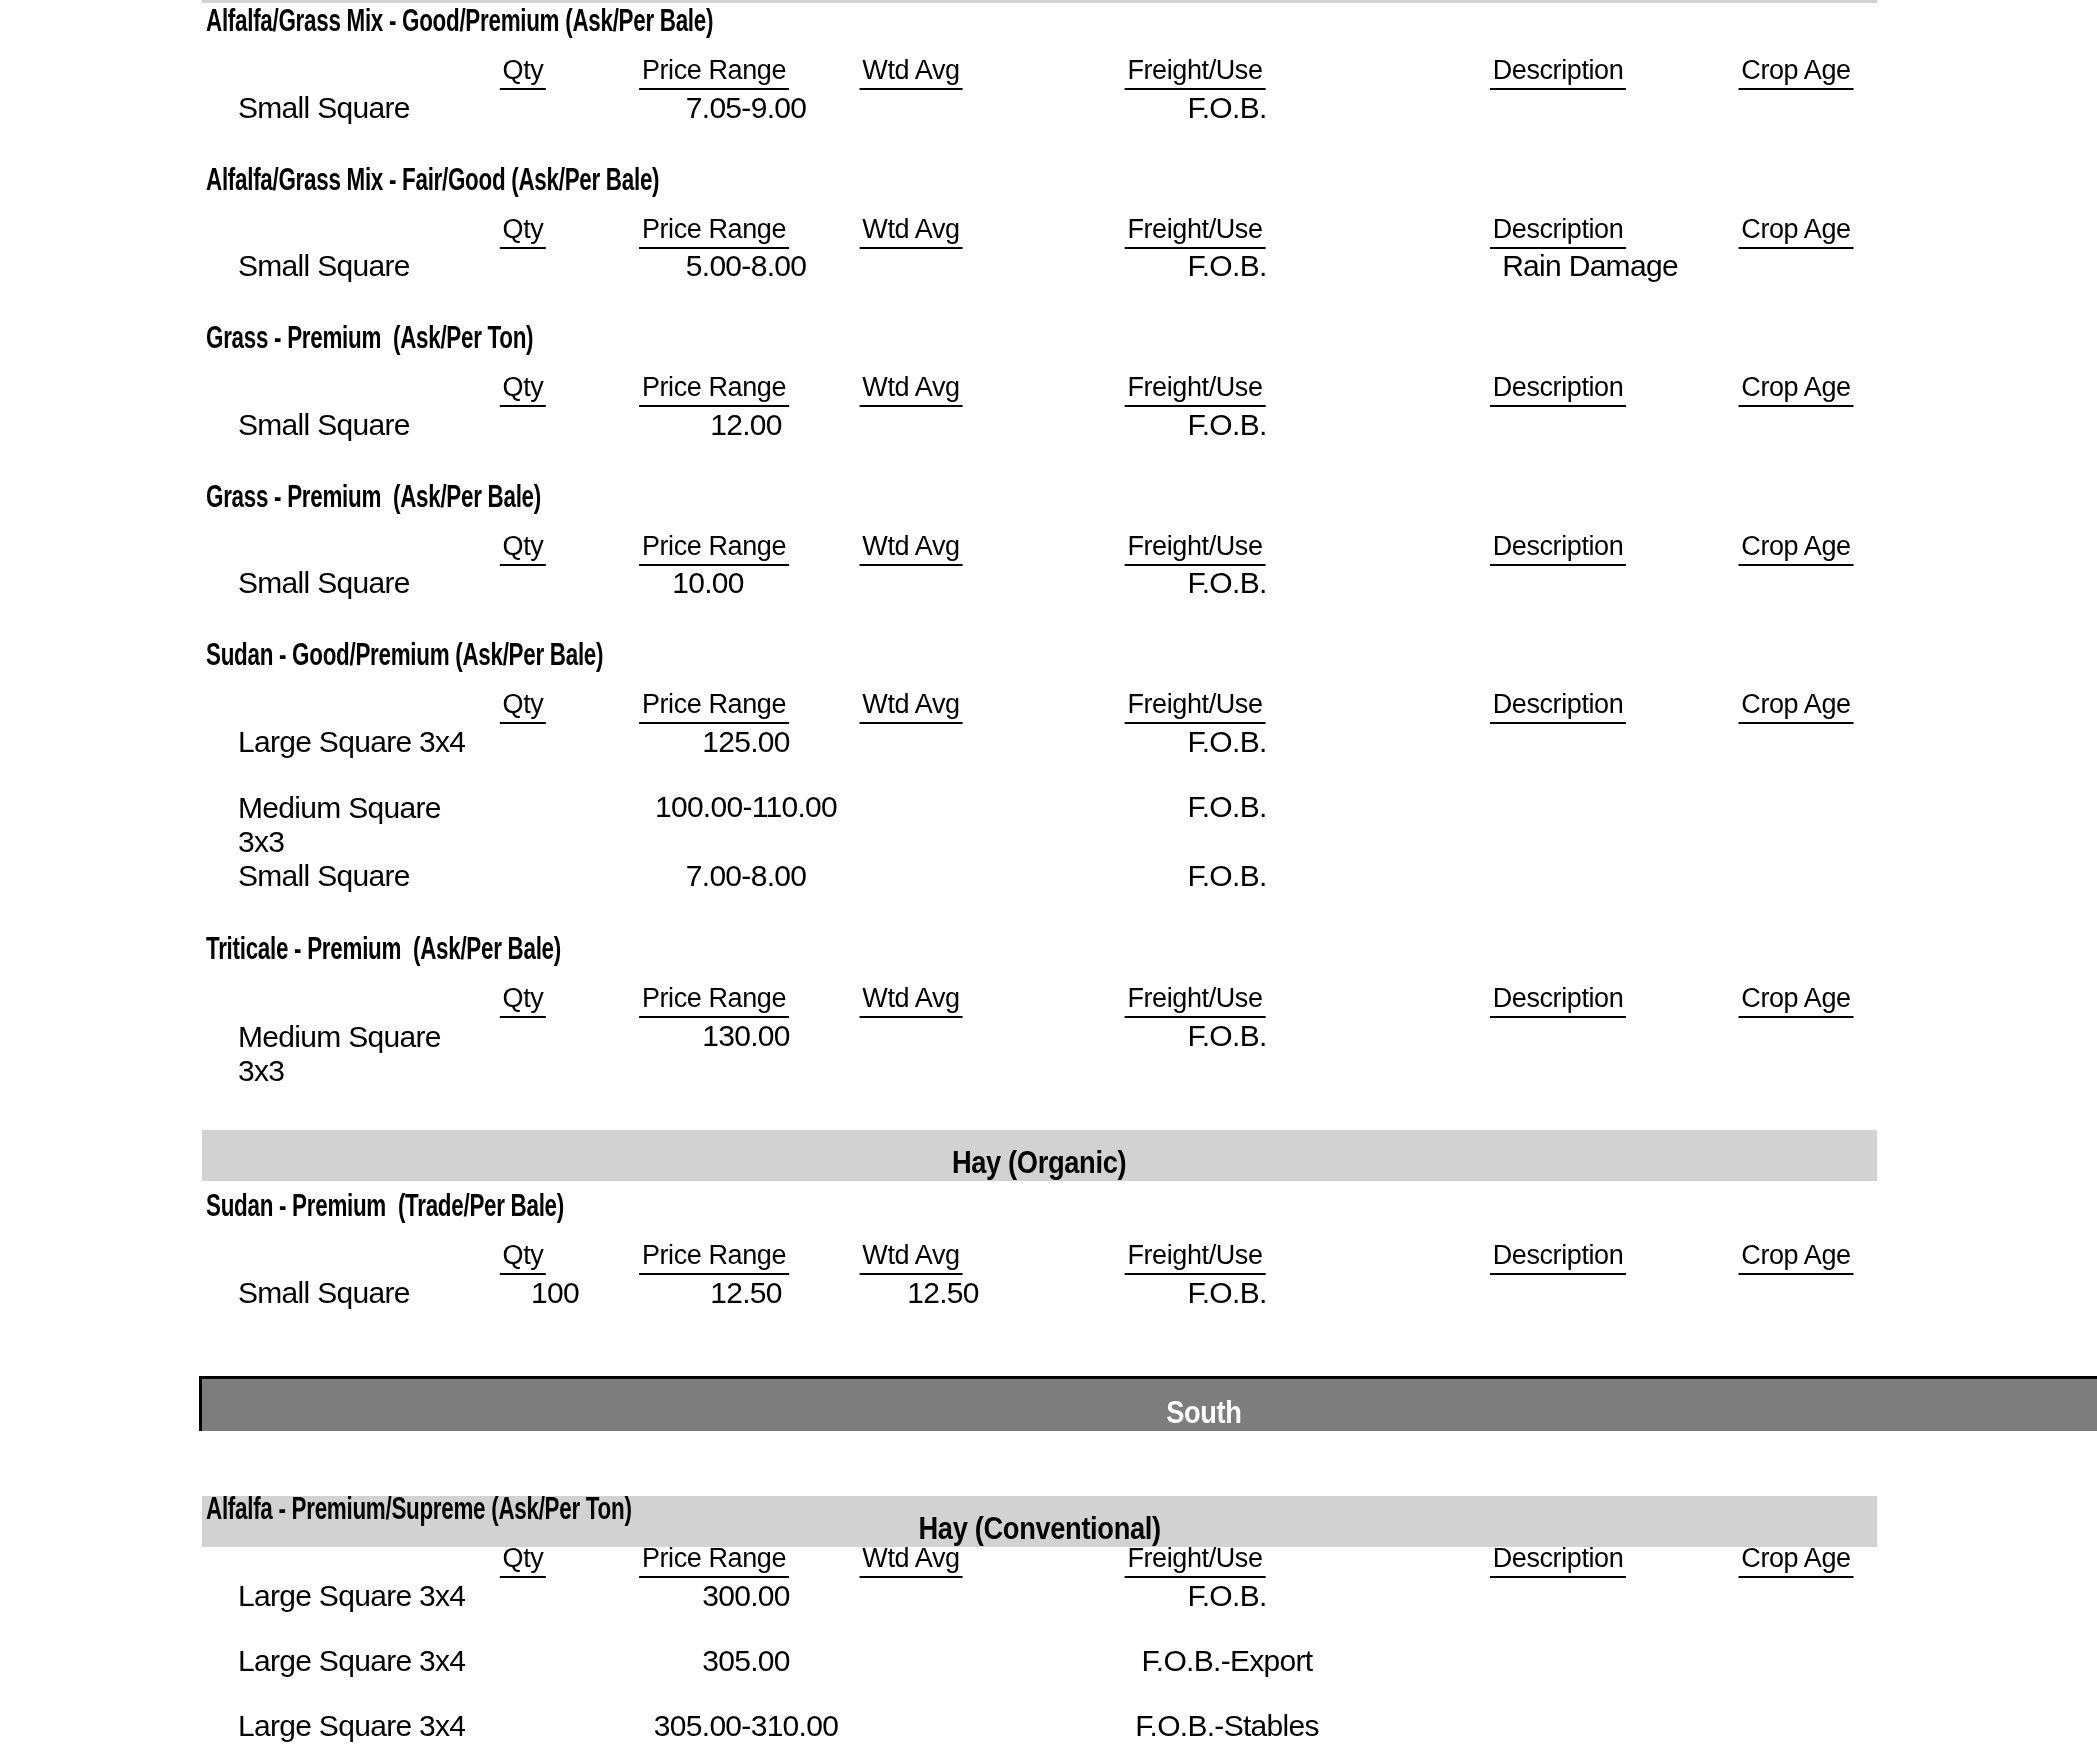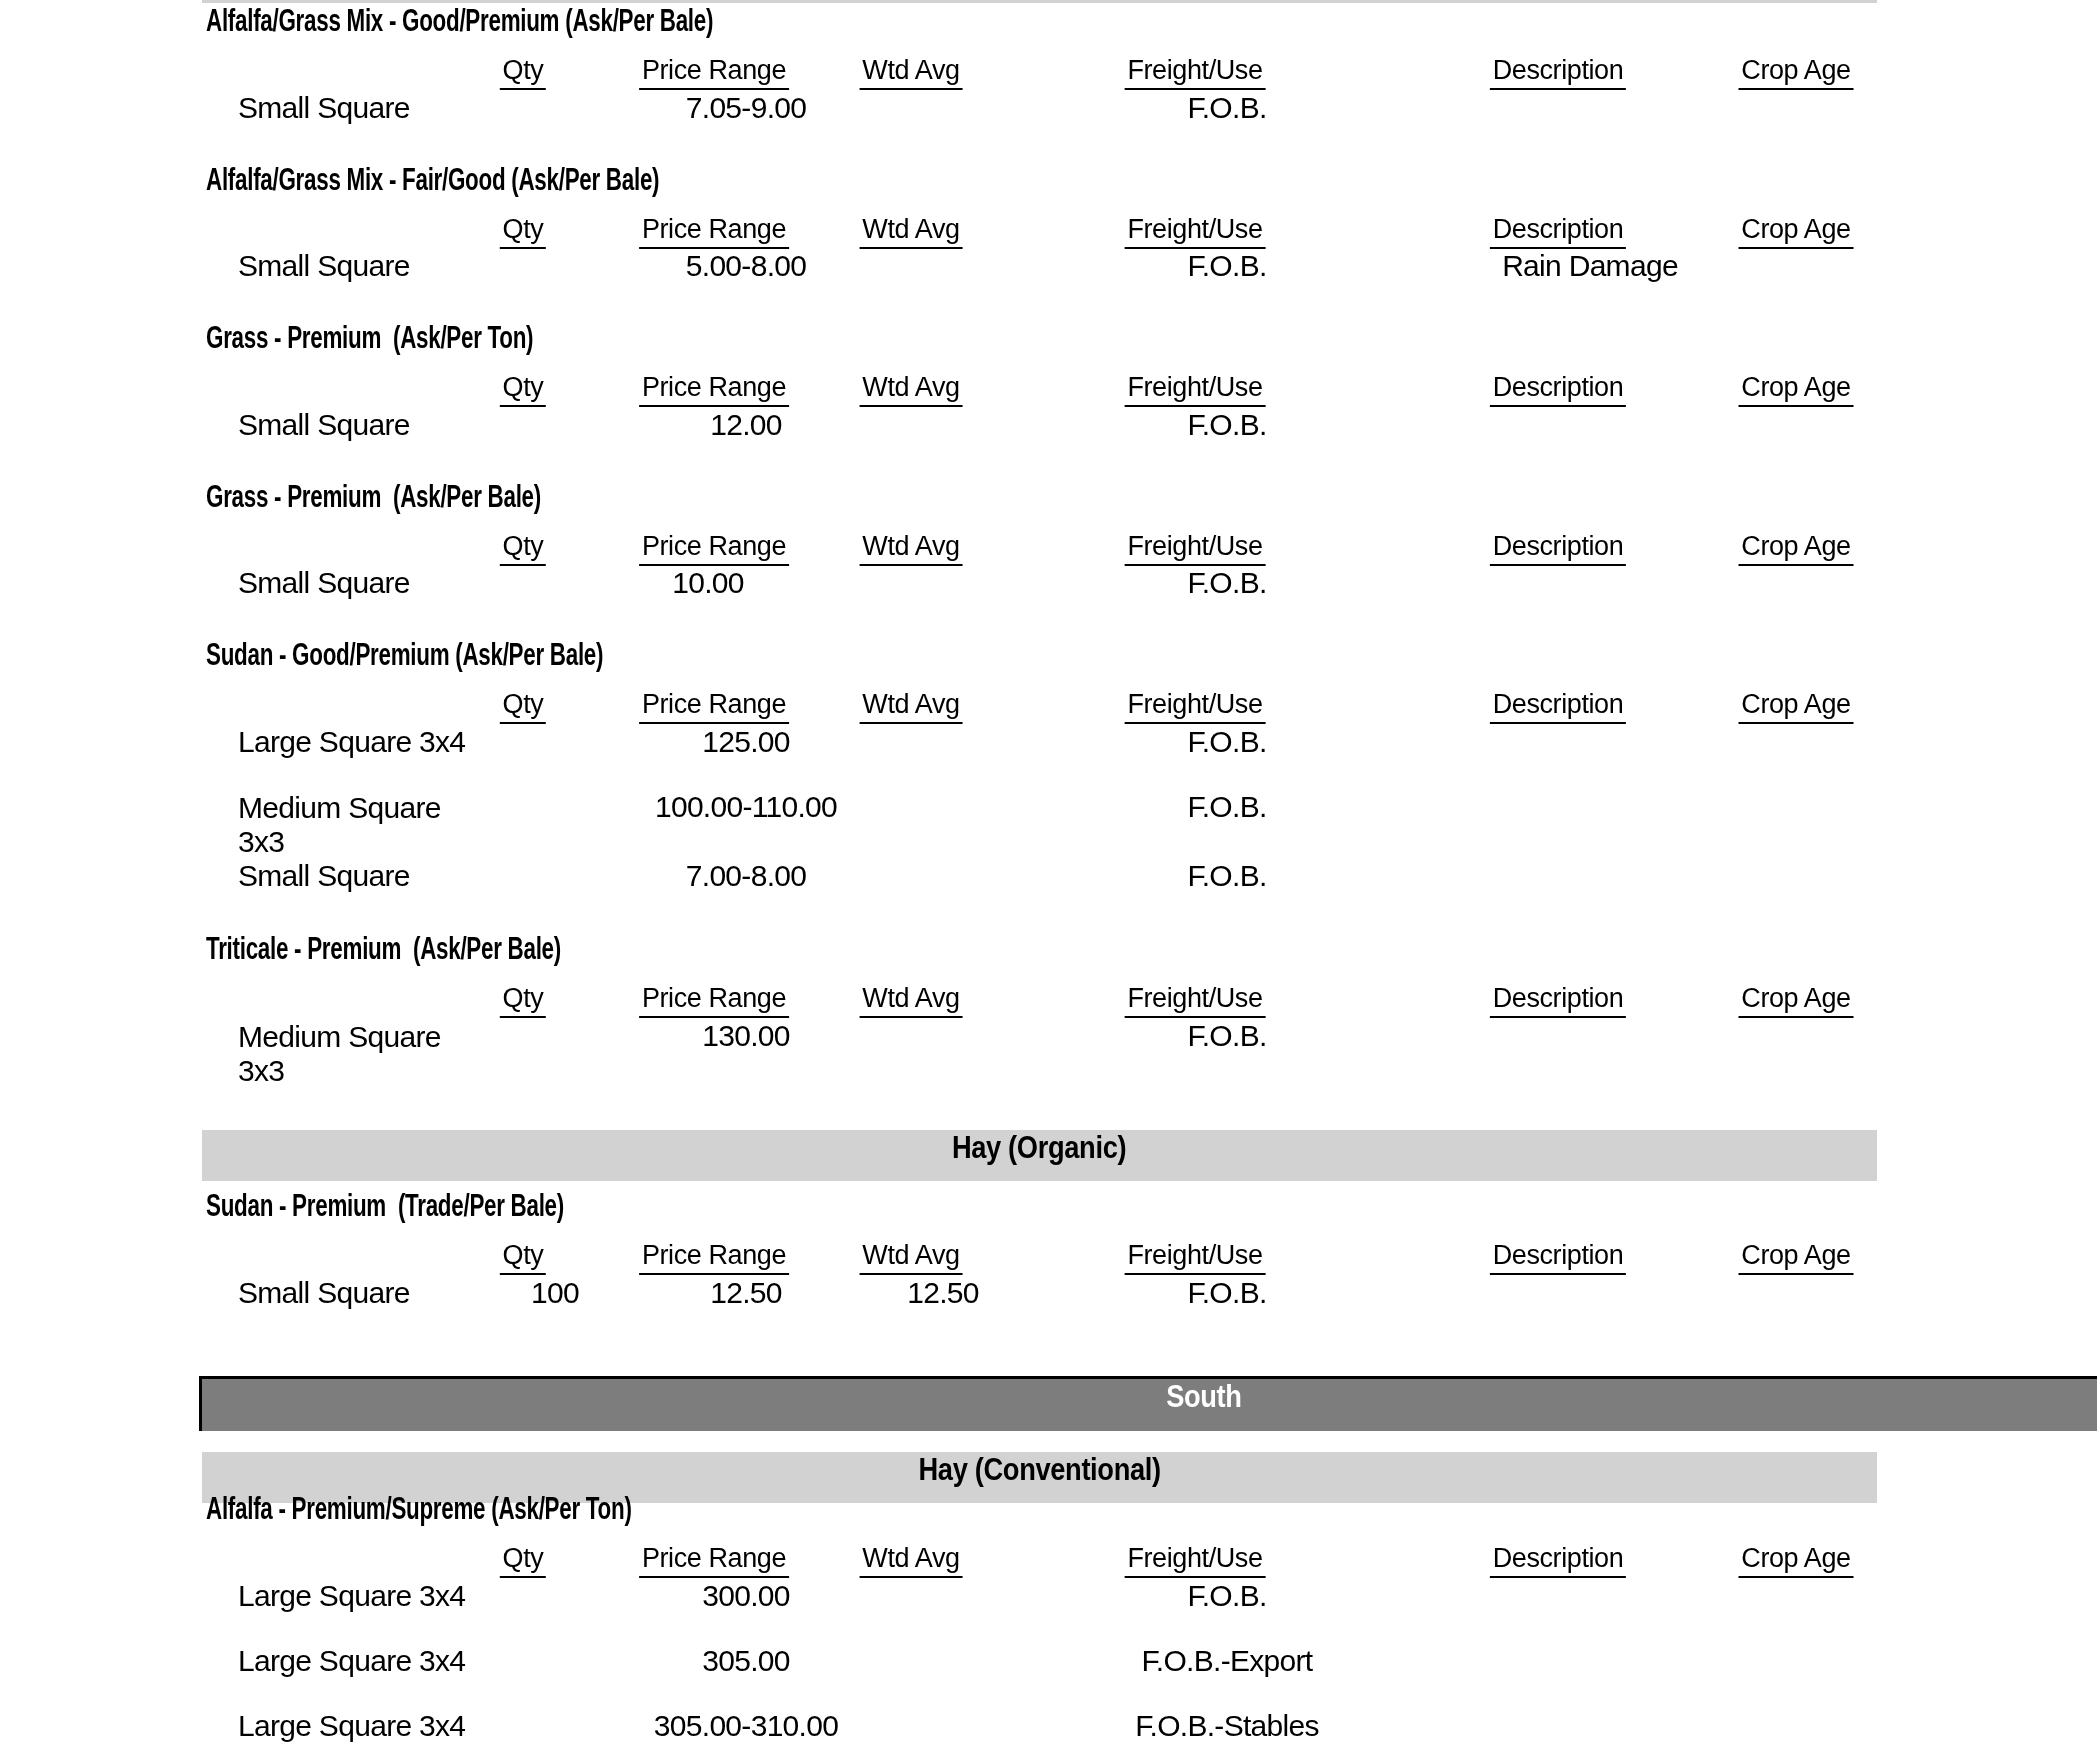--- a/index.html
+++ b/index.html
@@ -24,21 +24,21 @@
     transform:translateX(-50%); transform-origin:center top;
   }
   .cell {
     position:absolute; top:0; display:inline-block; white-space:pre-line;
     font-size:30px; line-height:32px; letter-spacing:-0.7px;
   }
   .cell.center { transform:translateX(-50%); transform-origin:center top; }
   .cell.two { line-height:34px; }
   .banner {
     position:absolute; left:202px; width:1675px;
-    display:flex; align-items:flex-start; justify-content:center;
+    display:flex; align-items:flex-end; justify-content:center;
   }
   .banner.dark { left:199px; width:2011px; box-sizing:border-box;
     border:3.5px solid #000; border-bottom:none; border-right-width:5px; }
   .banner-text {
     font-size:31px; font-weight:bold; white-space:pre; letter-spacing:-0.4px;
     transform:scaleX(0.88); transform-origin:center center;
   }
 </style>
 </head>
 <body>
@@ -158,21 +158,21 @@
       <div class="data-row" style="top: 1277px;">
         <span class="cell" style="left: 206px;">Small Square</span>
         <span class="cell center" style="left: 523px;">100</span>
         <span class="cell center" style="left: 714px;">12.50</span>
         <span class="cell center" style="left: 911px;">12.50</span>
         <span class="cell center" style="left: 1195px;">F.O.B.</span>
       </div>
       <div class="banner dark" style="top: 1376px; height: 55px; background: rgb(125, 125, 125); border-color: rgb(0, 0, 0); color: rgb(255, 255, 255);">
         <span class="banner-text">South</span>
       </div>
-      <div class="banner" style="top: 1452px; height: 51px; background: rgb(210, 210, 210);">
+      <div class="banner" style="top: 1496px; height: 51px; background: rgb(210, 210, 210);">
         <span class="banner-text">Hay (Conventional)</span>
       </div>
       <div class="section-title" style="top: 1493px;">Alfalfa - Premium/Supreme (Ask/Per Ton)</div>
       <div class="header-row" style="top: 1543px;">
         <span class="hdr" style="left: 523px;">Qty</span>
         <span class="hdr" style="left: 714px;">Price Range</span>
         <span class="hdr" style="left: 911px;">Wtd Avg</span>
         <span class="hdr" style="left: 1195px;">Freight/Use</span>
         <span class="hdr" style="left: 1558px;">Description</span>
         <span class="hdr" style="left: 1796px;">Crop Age</span>

